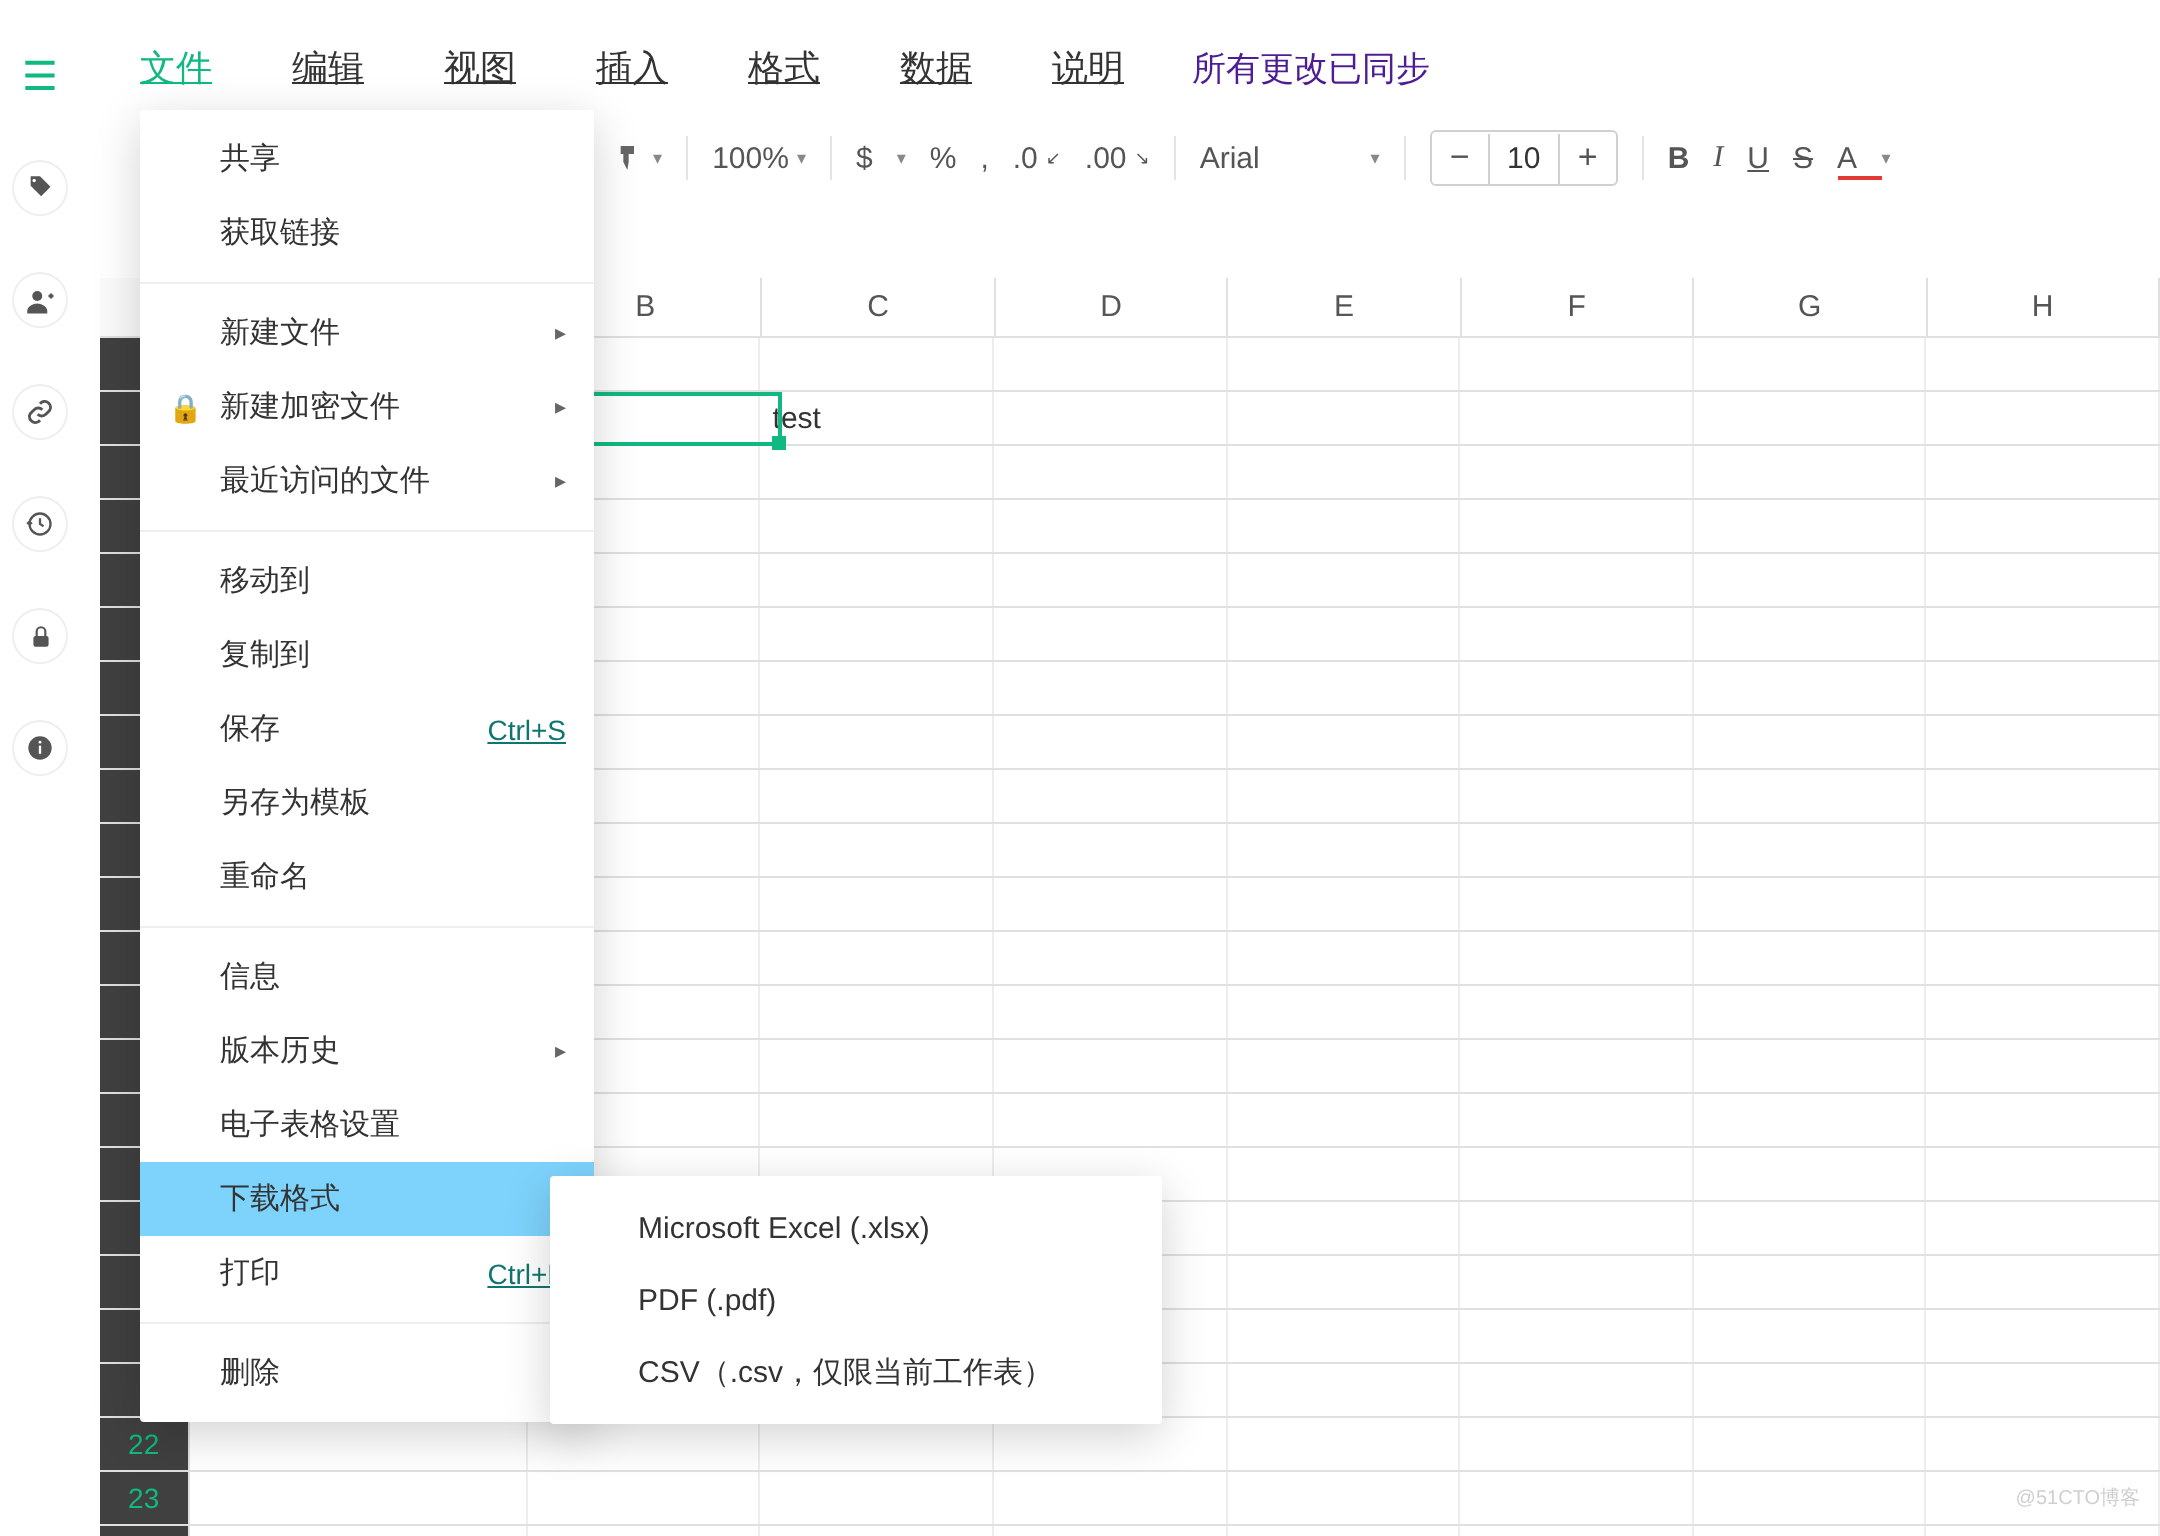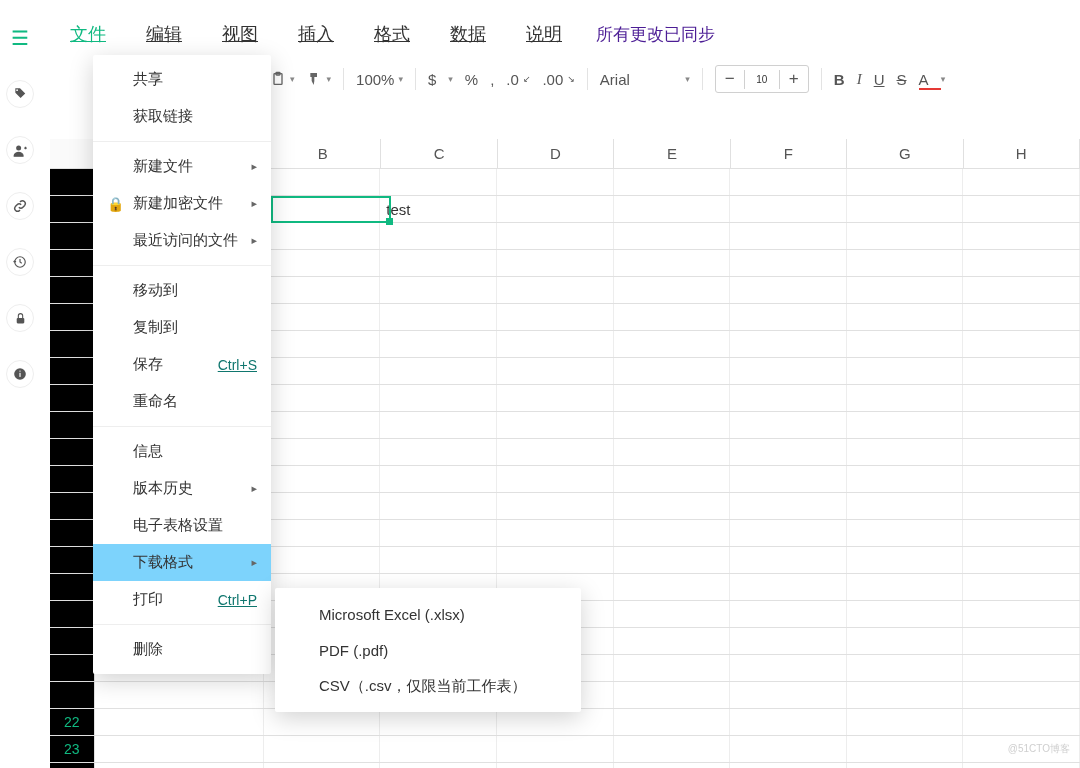--- a/index.html
+++ b/index.html
@@ -13,43 +13,43 @@
 .menubar .menu-item { cursor: pointer; text-decoration: underline; }
 .menubar .menu-item.active { color: #10b981; }
 .menubar .sync { color: #4c1d95; font-size: 17px; margin-left: -6px; }
 
 .toolbar { position: absolute; left: 270px; top: 59px; display: flex; align-items: center; gap: 12px; height: 40px; }
 .toolbar .vsep { width: 1px; height: 22px; background: #e3e3e3; }
 .toolbar .btn { display: flex; align-items: center; gap: 4px; color: #555; font-size: 15px; cursor: pointer; }
 .mini-arrow { font-size: 9px; color: #888; }
 .font-stepper { display: flex; align-items: center; border: 1px solid #d0d0d0; border-radius: 3px; height: 28px; }
 .font-stepper .step { width: 28px; text-align: center; font-size: 17px; color: #555; cursor: pointer; }
-.font-stepper .val { width: 36px; text-align: center; font-size: 10px; border-left: 1px solid #d0d0d0; border-right: 1px solid #d0d0d0; padding: 4px 0; }
+.font-stepper .val { width: 36px; text-align: center; font-size: 15px; border-left: 1px solid #d0d0d0; border-right: 1px solid #d0d0d0; padding: 4px 0; }
 .bold { font-weight: bold; }
 .ital { font-style: italic; font-family: serif; }
 .und { text-decoration: underline; }
 .strike { text-decoration: line-through; }
 .txtcolor { position: relative; }
 .txtcolor::after { content: ''; position: absolute; left: 0; right: 4px; bottom: -2px; height: 2px; background: #e53935; }
 
 .grid { position: absolute; left: 50px; top: 139px; right: 0; bottom: 0; }
 .col-headers { display: flex; border-bottom: 1px solid #e0e0e0; height: 30px; }
 .rowhead-spacer { width: 46px; border-right: 1px solid #e0e0e0; background: #fafafa; }
 .col-h { width: 120px; border-right: 1px solid #e0e0e0; text-align: center; line-height: 30px; font-size: 15px; color: #555; background: #fff; }
 .col-h.wide { width: 174px; }
 .rows { }
 .row { display: flex; height: 27px; border-bottom: 1px solid #e0e0e0; }
-.rowhead { width: 46px; border-right: 1px solid #e0e0e0; text-align: center; line-height: 27px; font-size: 14px; color: #888; background: #000000; }
+.rowhead { width: 46px; border-right: 1px solid #e0e0e0; text-align: center; line-height: 27px; font-size: 14px; color: #888; background: #404040; }
 .cell { width: 120px; border-right: 1px solid #ededed; line-height: 27px; padding-left: 6px; font-size: 15px; }
 .cell.wide { width: 174px; }
 
 .selection { position: absolute; border: 2px solid #10b981; pointer-events: none; z-index: 5; }
 .selection .handle { position: absolute; right: -4px; bottom: -4px; width: 7px; height: 7px; background: #10b981; }
 
-.file-menu { position: absolute; left: 70px; top: 55px; width: 178px; background: #fff; box-shadow: 0 6px 24px rgba(0,0,0,0.18); border-radius: 2px; z-index: 50; padding: 6px 0; font-size: 15px; margin-left: 23px; }
+.file-menu { position: absolute; left: 70px; top: 55px; width: 227px; background: #fff; box-shadow: 0 6px 24px rgba(0,0,0,0.18); border-radius: 2px; z-index: 50; padding: 6px 0; font-size: 15px; }
 .file-menu .mi { height: 37px; display: flex; align-items: center; padding: 0 14px 0 40px; cursor: pointer; position: relative; color: #333; }
 .file-menu .mi.active { background: #7dd3fc; }
 .file-menu .mi .pre-icon { position: absolute; left: 14px; color: #888; font-size: 14px; }
 .file-menu .mi .arrow { margin-left: auto; font-size: 11px; color: #666; }
 .file-menu .mi .shortcut { margin-left: auto; color: #0f766e; font-size: 14px; text-decoration: underline; }
 .file-menu .sep { height: 1px; background: #eee; margin: 6px 0; }
 
 .submenu { position: absolute; left: 275px; top: 588px; width: 306px; background: #fff; box-shadow: 0 6px 24px rgba(0,0,0,0.18); border-radius: 2px; z-index: 55; padding: 8px 0; font-size: 15px; text-align: center; }
 .submenu .si { height: 36px; display: flex; align-items: center; padding: 0 20px 0 44px; cursor: pointer; color: #333; }
 
@@ -456,20 +456,23 @@
       <span>移动到</span>
     </div>
   <div class="mi">
       <span>复制到</span>
     </div>
   <div class="mi">
       <span>保存</span>
       <span class="shortcut">Ctrl+S</span>
     </div>
   <div class="mi">
+      <span>另存为模板</span>
+    </div>
+  <div class="mi">
       <span>重命名</span>
     </div>
   <div class="sep"></div>
   <div class="mi">
       <span>信息</span>
     </div>
   <div class="mi">
       <span>版本历史</span>
       <span class="arrow">▸</span>
     </div>

